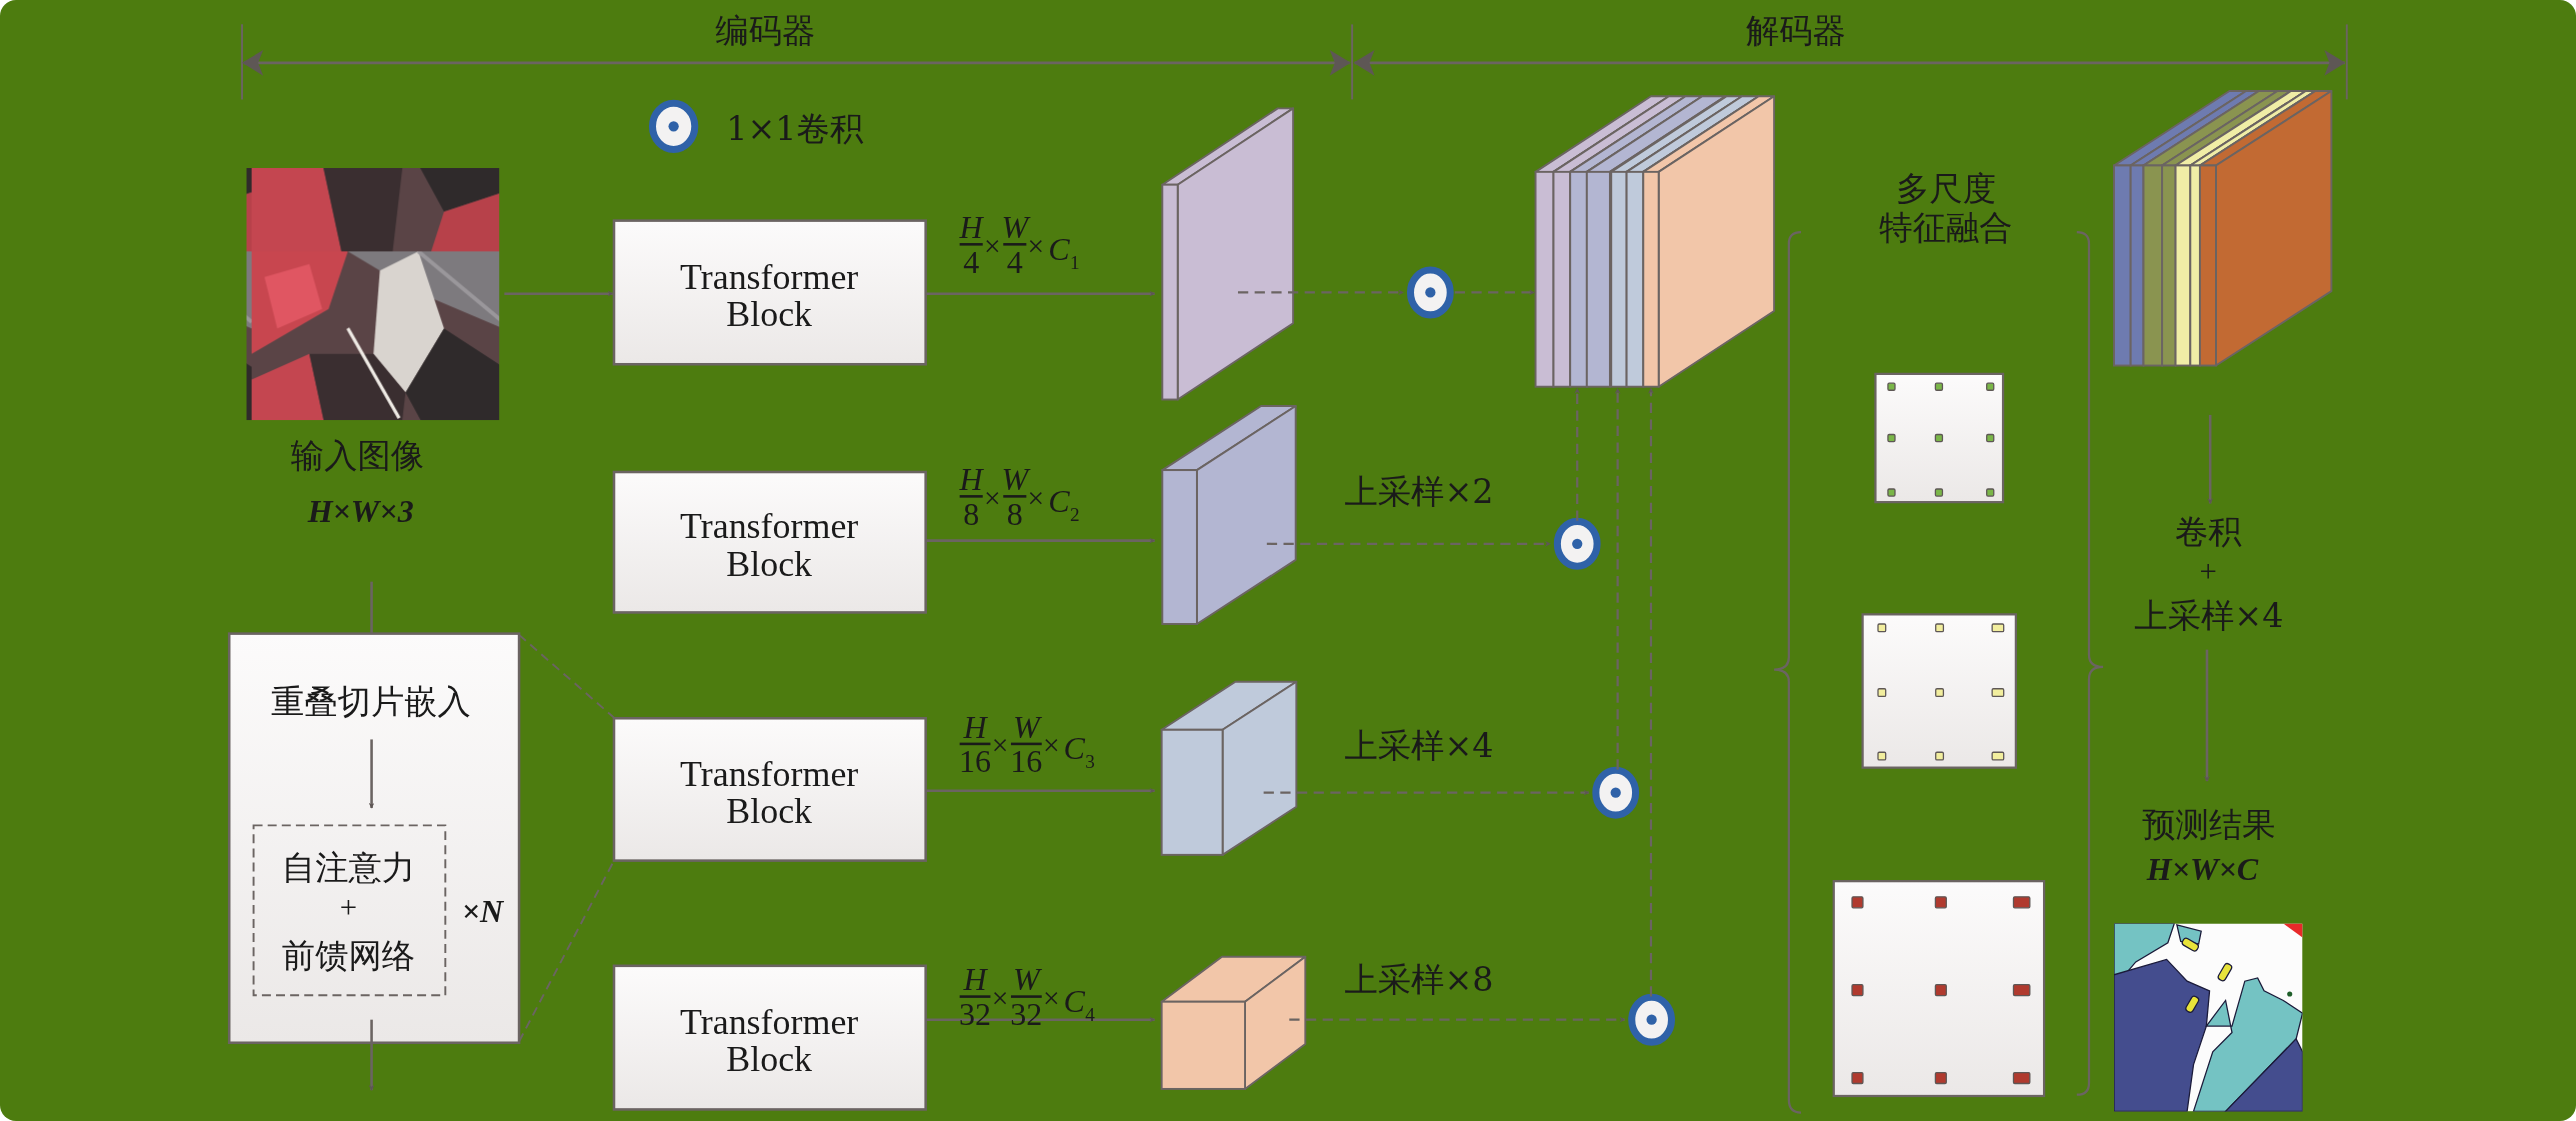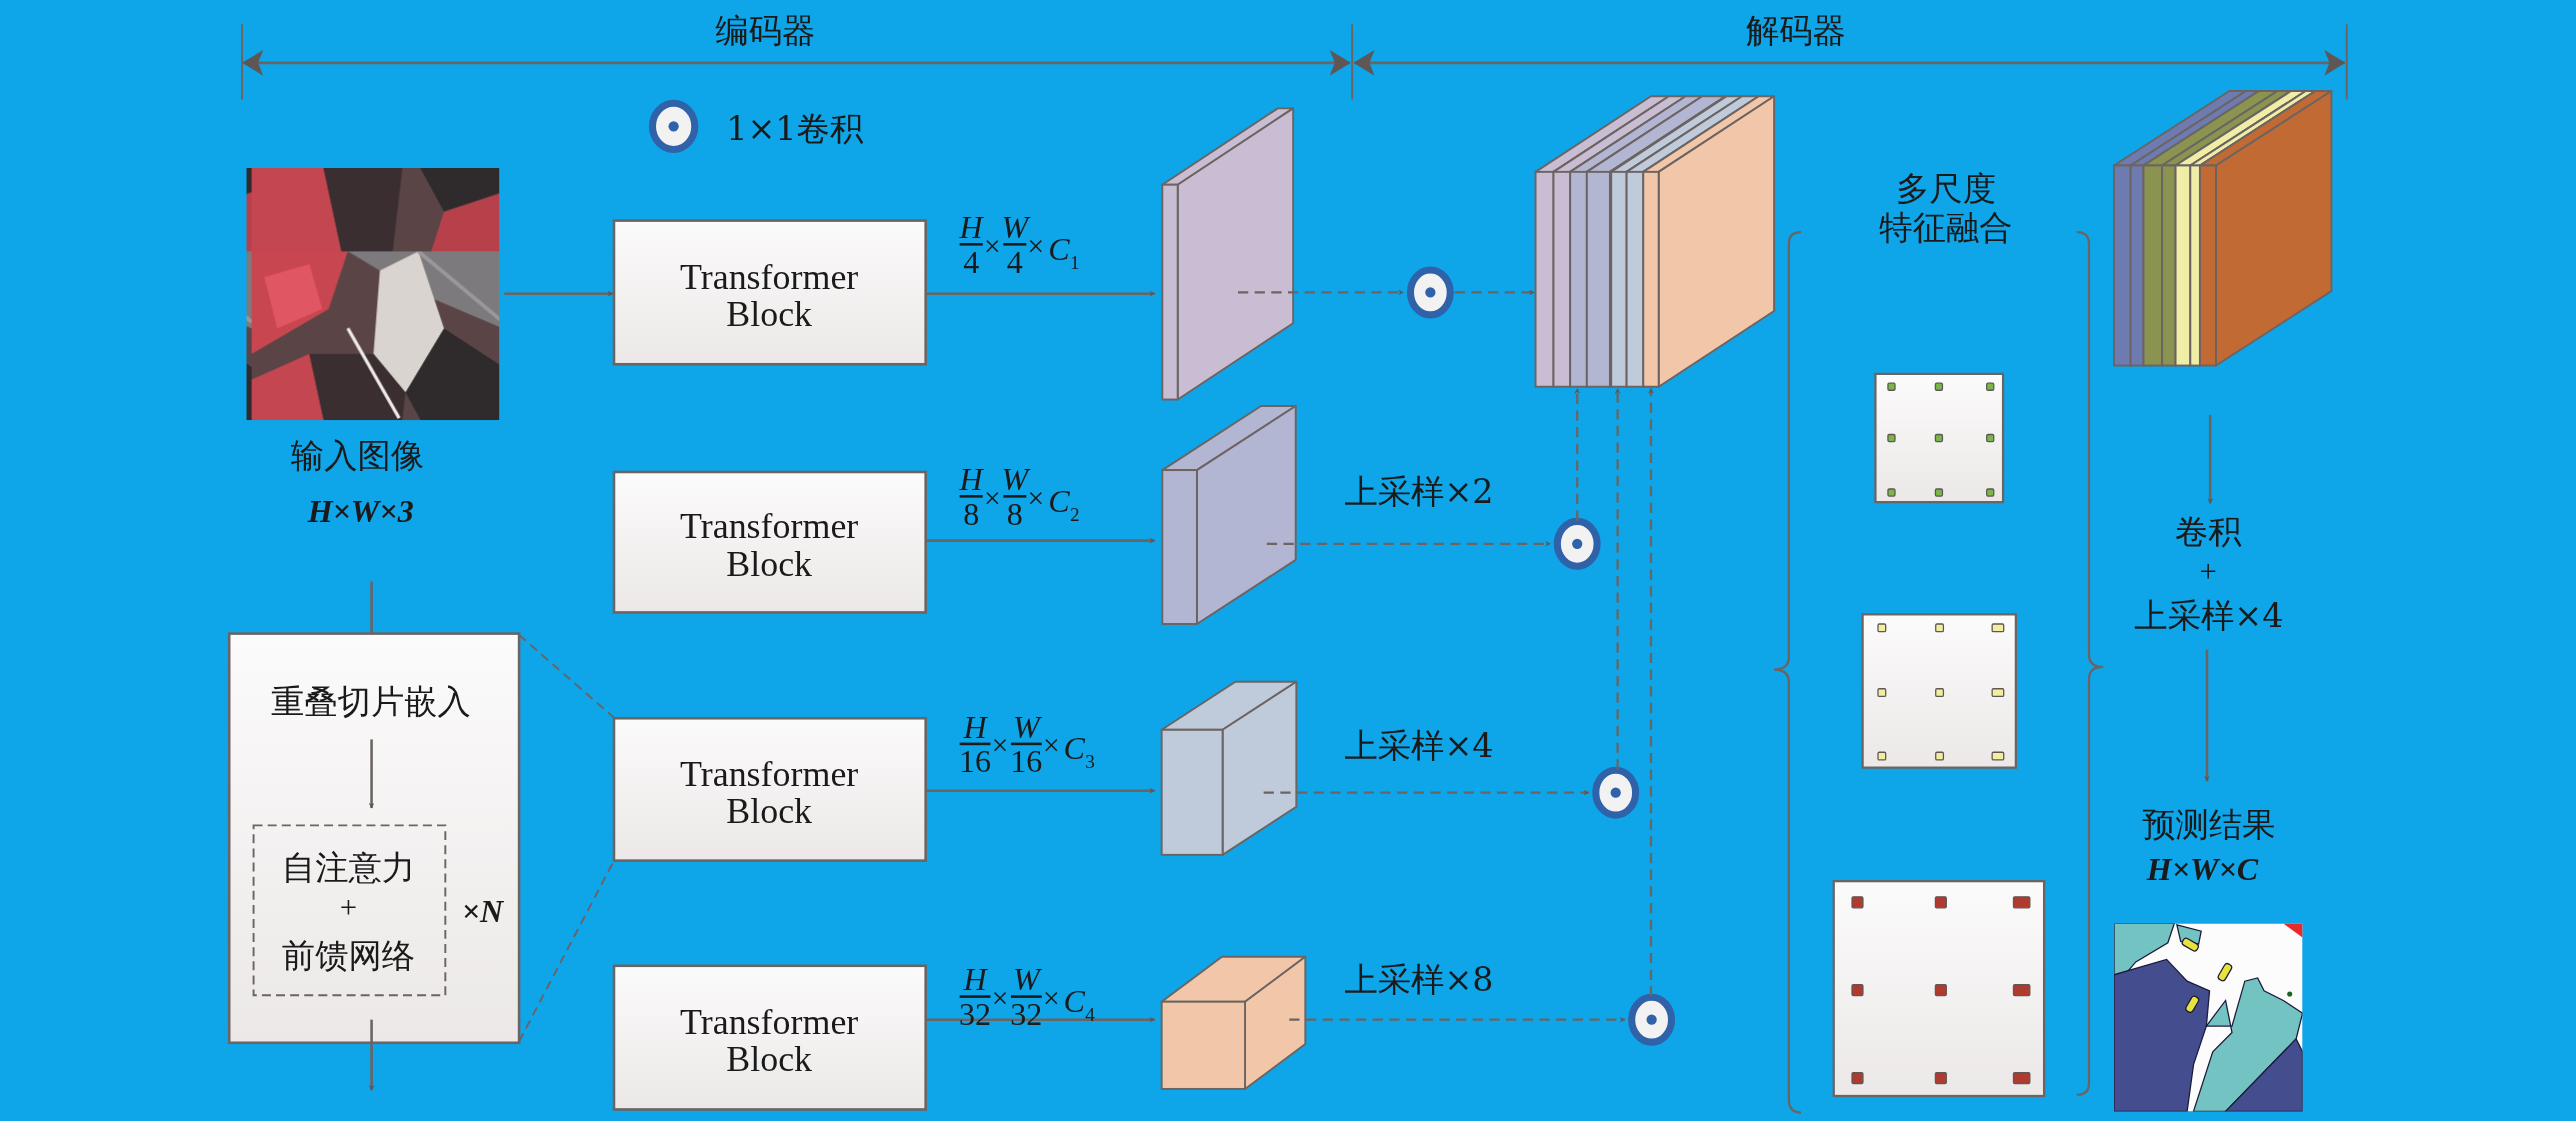--- a/index.html
+++ b/index.html
@@ -1,16 +1,16 @@
 <!DOCTYPE html>
 <html style="font-size:10.3px"><head>
 <meta charset="utf-8">
 <style>
   html, body { margin: 0; padding: 0; background: #ffffff; }
-  #canvas { position: relative; width: 2576px; height: 1121px; overflow: hidden; background: #0ea5e9; }
+  #canvas { position: relative; width: 2576px; height: 1121px; overflow: hidden; background: #4d7c0f; border-radius: 16px; }
   svg { position: absolute; left: 0; top: 0; }
   .cjk { font-family: "DejaVu Serif", "Liberation Serif", serif; fill: #1a1a1a; }
   .latin { font-family: "Liberation Serif", "DejaVu Serif", serif; fill: #1a1a1a; }
   .math { font-family: "Liberation Serif", "DejaVu Serif", serif; font-style: italic; fill: #1a1a1a; }
 </style>
 </head>
 <body>
 
 <div id="canvas">
 <svg width="2576" height="1121" viewBox="0 0 4016 1748" xmlns="http://www.w3.org/2000/svg">

